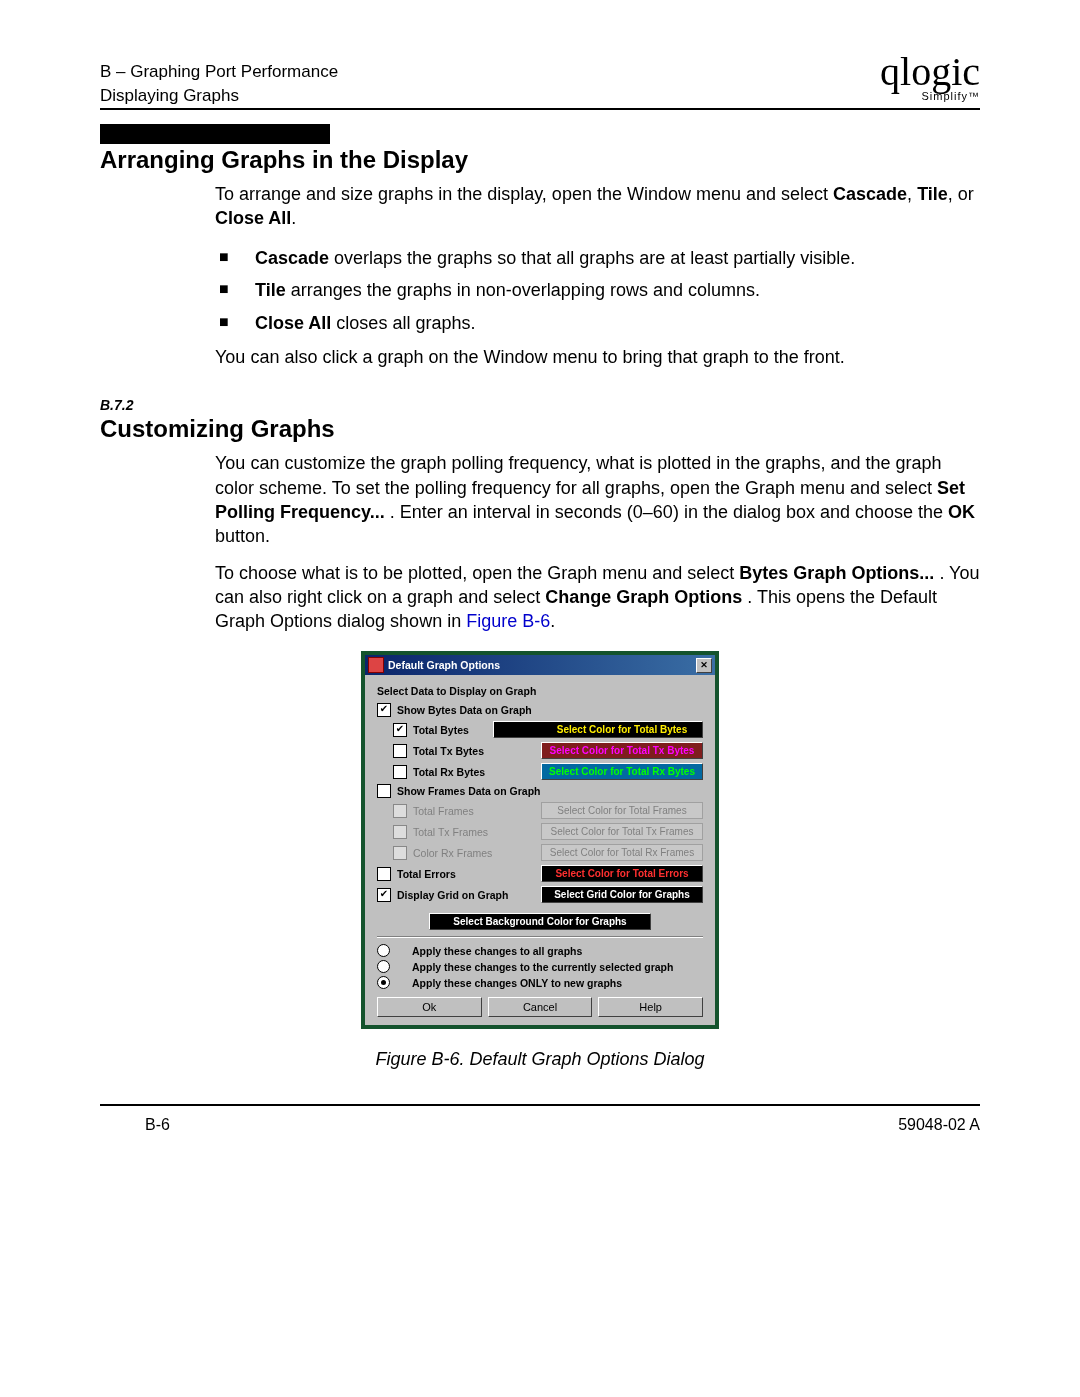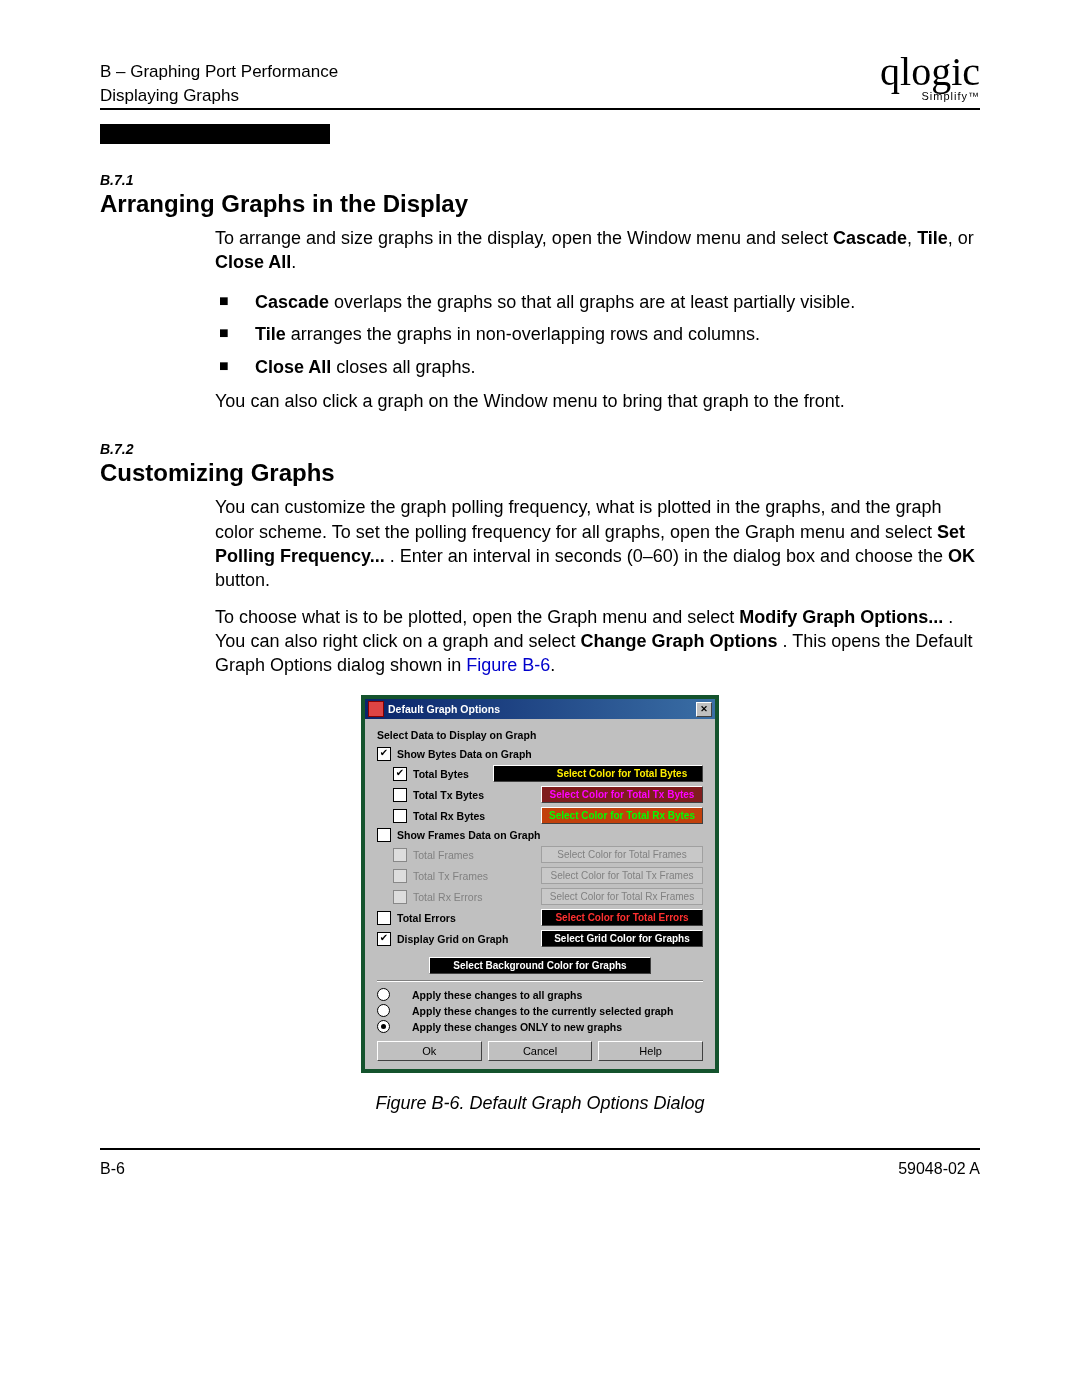--- a/index.html
+++ b/index.html
@@ -138,21 +138,21 @@
     width: 160px;
     padding: 2px 0;
     text-align: center;
     border: 1px solid #fff;
     border-right-color: #404040; border-bottom-color: #404040;
     font-weight: bold;
     font-size: 10px;
   }
   .cb-black-yellow { background: #000; color: #ffee00; padding-left: 48px; }
   .cb-black-magenta { background: #7f1d1d; color: #ff00ff; }
-  .cb-black-green { background: #c2410c; color: #00ff00; }
+  .cb-black-green { background: #0369a1; color: #00ff00; }
   .cb-black-red { background: #000; color: #ff3030; }
   .cb-black-white { background: #000; color: #fff; }
   .cb-disabled { background: #c8c8c8; color: #808080; font-weight: normal; border-color: #a0a0a0; }
   .wide-btn {
     margin: 10px auto 6px auto;
     width: 220px;
   }
   .hr { border-top: 1px solid #808080; border-bottom: 1px solid #fff; margin: 6px 0; }
   .radio-row { display: flex; align-items: center; gap: 22px; margin: 3px 0; font-weight: bold; }
   .radio {
@@ -174,42 +174,41 @@
   .fig-caption {
     text-align: center;
     font-style: italic;
     font-weight: normal;
     font-size: 18px;
     margin-top: 20px;
   }
   .footer-rule { border-top: 2px solid #000; margin-top: 34px; }
   .footer-row {
     display: flex; justify-content: space-between;
-    font-size: 16px; margin-top: 10px;
+    font-size: 16px; margin-top: 10px; margin-left: 45px;
   }
 </style>
 </head>
 <body>
 
 <div class="page">
   <div class="header-row">
     <div class="header-left">
       <div>B – Graphing Port Performance</div>
       <div>Displaying Graphs</div>
     </div>
     <div class="logo">
       <div class="logo-script">qlogic</div>
       <div class="logo-sub">Simplify™</div>
     </div>
   </div>
 
   <div class="rule-top"></div>
   <div class="black-bar"></div>
 
-  <div class="section-num">B.7.1</div>
   <h2 class="section-title">Arranging Graphs in the Display</h2>
   <div class="body-text">
     <p>
       <span>To arrange and size graphs in the display, open the Window menu and select </span>
       <span class="bold">Cascade</span><span>, </span>
       <span class="bold">Tile</span><span>, or </span>
       <span class="bold">Close All</span><span>.</span>
     </p>
     <ul class="square">
       <li><span class="bold">Cascade</span><span> overlaps the graphs so that all graphs are at least partially visible.</span></li>
@@ -224,21 +223,21 @@
   <div class="body-text">
     <p>
       <span>You can customize the graph polling frequency, what is plotted in the graphs, and the graph color scheme. To set the polling frequency for all graphs, open the Graph menu and select </span>
       <span class="bold">Set Polling Frequency...</span>
       <span>. Enter an interval in seconds (0–60) in the dialog box and choose the </span>
       <span class="bold">OK</span>
       <span> button.</span>
     </p>
     <p>
       <span>To choose what is to be plotted, open the Graph menu and select </span>
-      <span class="bold">Modify Graph Options...</span>
+      <span class="bold">Bytes Graph Options...</span>
       <span>. You can also right click on a graph and select </span>
       <span class="bold">Change Graph Options</span>
       <span>. This opens the Default Graph Options dialog shown in </span>
       <span class="link">Figure B-6</span><span>.</span>
     </p>
   </div>
 
   <div class="dialog-wrap">
     <div class="dialog">
       <div class="titlebar">
@@ -295,21 +294,21 @@
         <div class="opt-row sub disabled">
           <div class="lab">
               <div class="chk"></div>
               <span>Total Tx Frames</span>
             </div>
           <div class="color-btn cb-disabled">Select Color for Total Tx Frames</div>
         </div>
         <div class="opt-row sub disabled">
           <div class="lab">
               <div class="chk"></div>
-              <span>Total Rx Errors</span>
+              <span>Color Rx Frames</span>
             </div>
           <div class="color-btn cb-disabled">Select Color for Total Rx Frames</div>
         </div>
 
         <div class="opt-row">
           <div class="lab">
               <div class="chk"></div>
               <span class="bold">Total Errors</span>
             </div>
           <div class="color-btn cb-black-red">Select Color for Total Errors</div>

